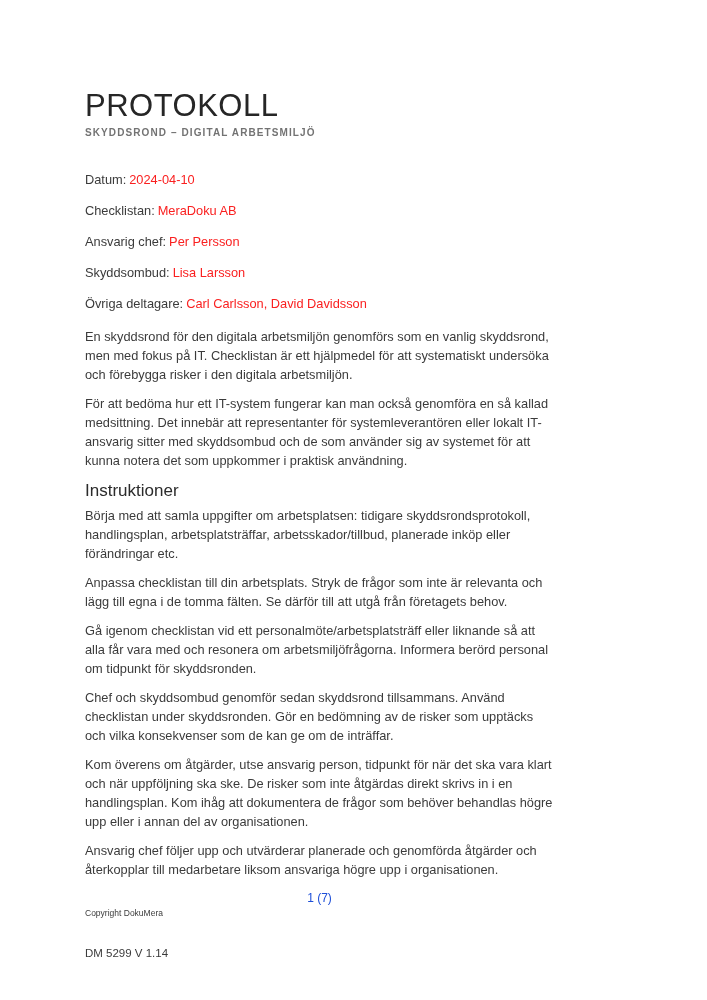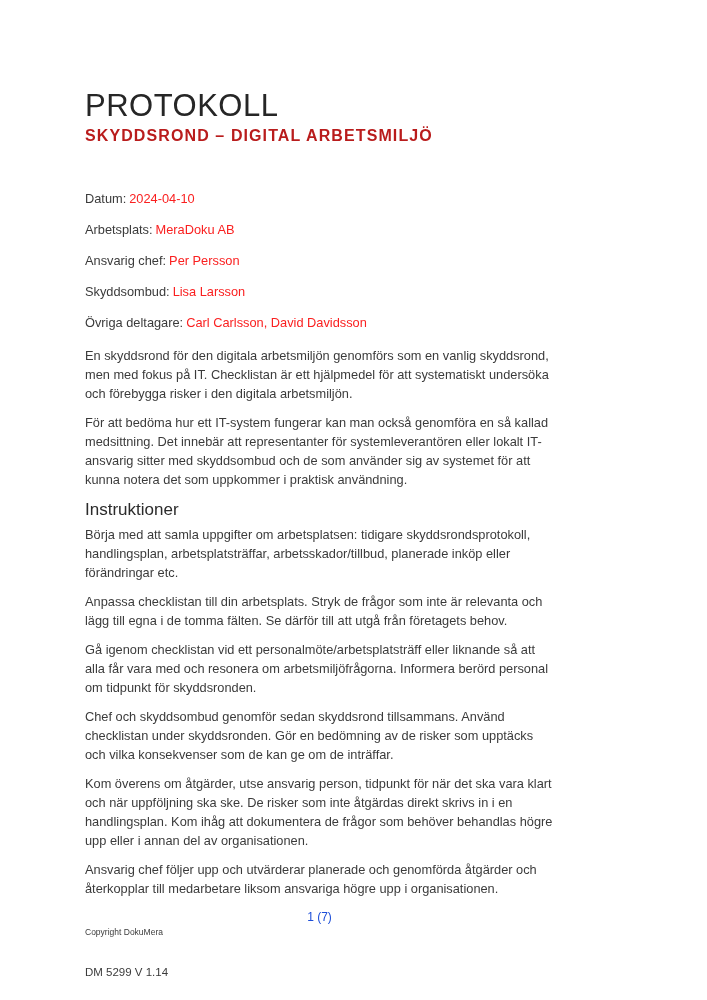--- a/index.html
+++ b/index.html
@@ -19,26 +19,26 @@
   }
   h1.doc-title {
     font-size: 31px;
     font-weight: 300;
     line-height: 36px;
     letter-spacing: 0.5px;
     color: #262626;
   }
   .doc-subtitle {
     margin-top: 3px;
-    font-size: 16px;
+    font-size: 10px;
     font-weight: bold;
     letter-spacing: 1.1px;
-    color: #b91c1c;
+    color: #737373;
   }
-  .fields { margin-top: 46px; }
+  .fields { margin-top: 34px; }
   .field {
     font-size: 12.8px;
     line-height: 16px;
     margin-bottom: 15px;
     color: #3b3b3b;
   }
   .field .fvalue { color: var(--value-red, #fa2020); }
   .field .flabel { margin-right: 3px; }
   p.body-par {
     font-size: 12.8px;
@@ -79,21 +79,21 @@
   <div class="content">
 
     <h1 class="doc-title">PROTOKOLL</h1>
     <div class="doc-subtitle">SKYDDSROND – DIGITAL ARBETSMILJÖ</div>
 
     <div class="fields">
       <div class="field">
         <span class="flabel">Datum:</span><span class="fvalue">2024-04-10</span>
       </div>
       <div class="field">
-        <span class="flabel">Arbetsplats:</span><span class="fvalue">MeraDoku AB</span>
+        <span class="flabel">Checklistan:</span><span class="fvalue">MeraDoku AB</span>
       </div>
       <div class="field">
         <span class="flabel">Ansvarig chef:</span><span class="fvalue">Per Persson</span>
       </div>
       <div class="field">
         <span class="flabel">Skyddsombud:</span><span class="fvalue">Lisa Larsson</span>
       </div>
       <div class="field">
         <span class="flabel">Övriga deltagare:</span><span class="fvalue">Carl Carlsson, David Davidsson</span>
       </div>

